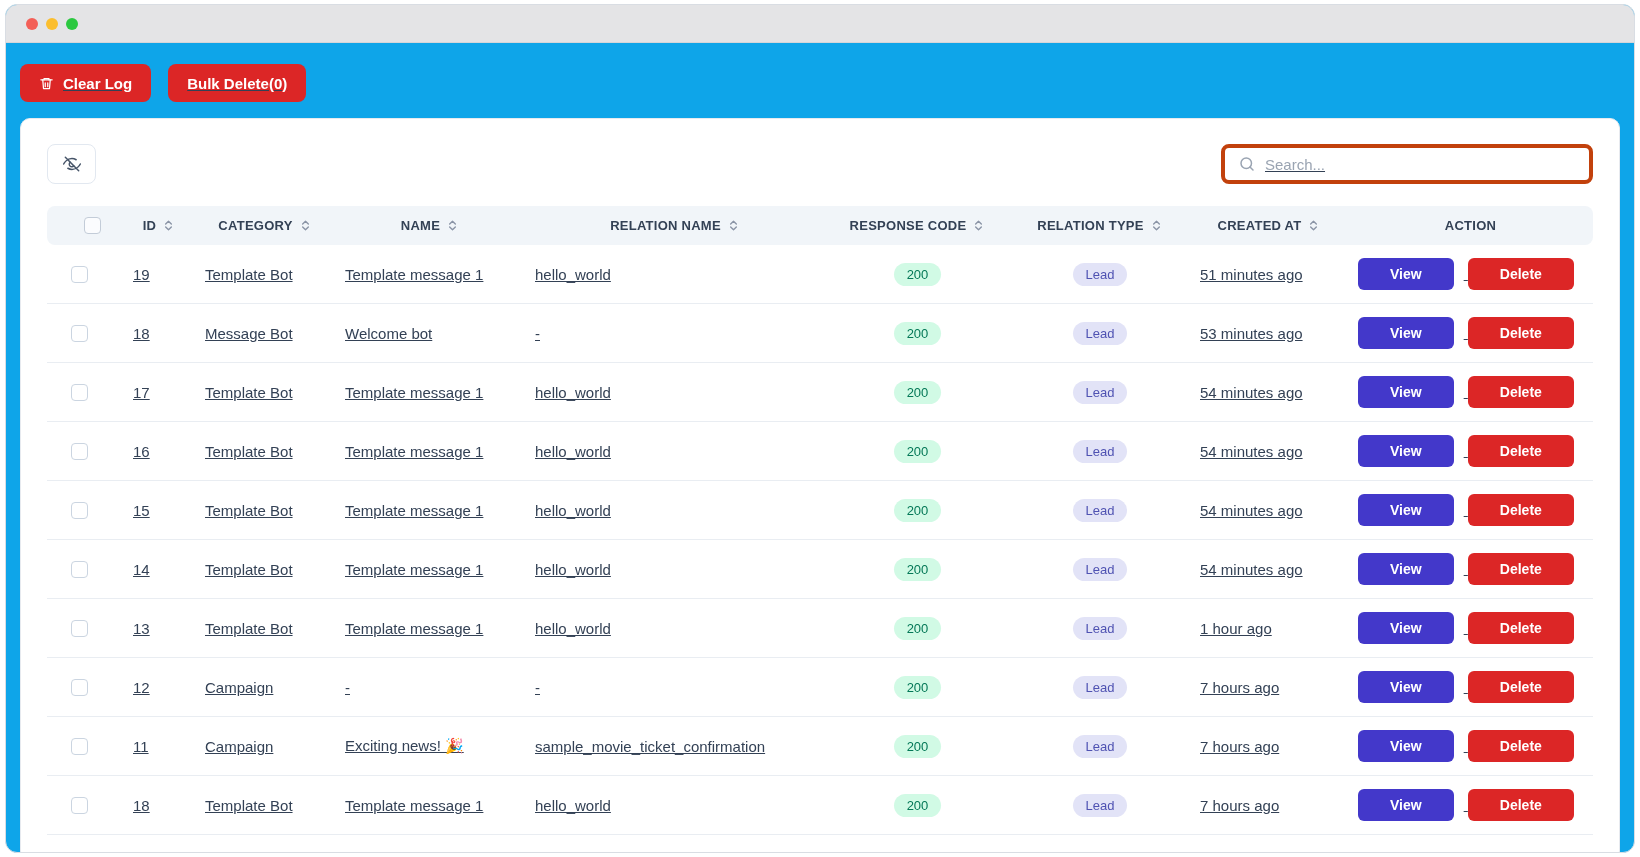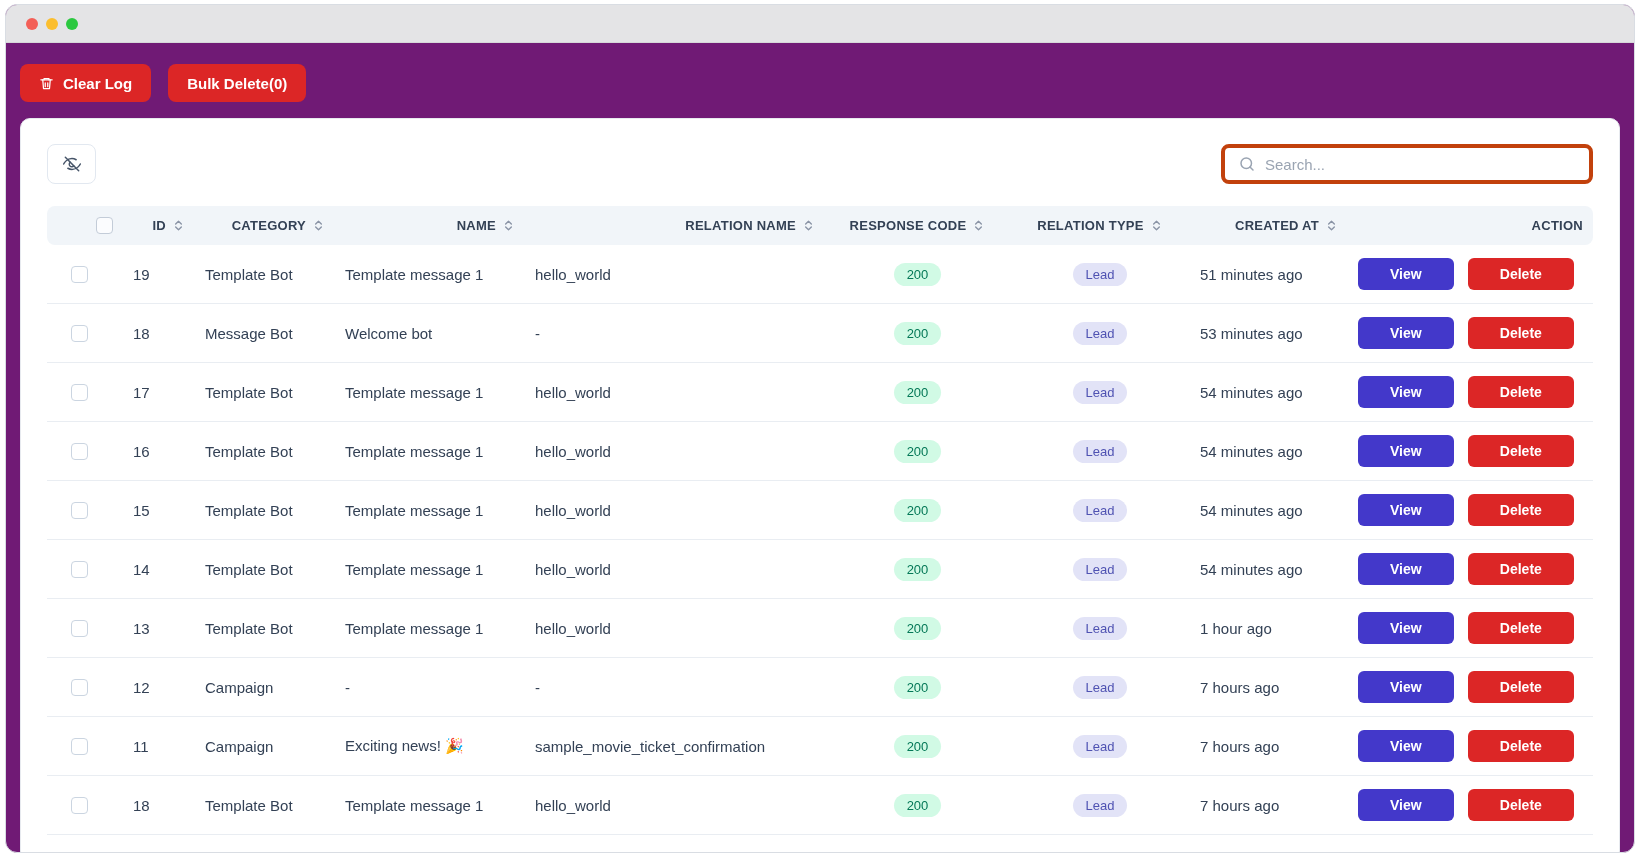--- a/index.html
+++ b/index.html
@@ -10,21 +10,21 @@
     --badge-lead-bg:#e2e3f7;
     --badge-lead-text:#4f52b2;
     --border:#e2e8f0;
     --text:#334155;
     --text-dark:#0f172a;
   }
   *{box-sizing:border-box;margin:0;padding:0;}
   html,body{width:1640px;height:857px;background:#fff;overflow:hidden;
     font-family:"Liberation Sans", sans-serif;color:var(--text);}
   .window{position:absolute;left:5px;top:4px;right:5px;bottom:4px;
-    border:1px solid #d9dde3;border-radius:12px;background:#701a75;overflow:hidden;}
+    border:1px solid #d9dde3;border-radius:12px;background:#0ea5e9;overflow:hidden;text-decoration:underline;}
   .titlebar{height:38px;background:#e4e4e6;border-bottom:1px solid #d6d6d9;
     display:flex;align-items:center;gap:8px;padding-left:20px;}
   .light{width:12px;height:12px;border-radius:50%;display:inline-block;cursor:pointer;}
   .light.red{background:#f35f57;}
   .light.yellow{background:#fbbe2e;}
   .light.green{background:#2bc840;}
 
   .toolbar{display:flex;gap:17px;padding:21px 14px 16px;}
   .btn-danger{display:flex;align-items:center;gap:9px;height:38px;padding:0 19px;
     background:var(--danger);color:#fff;border:none;border-radius:8px;
@@ -35,21 +35,21 @@
   .card-top{display:flex;justify-content:space-between;align-items:center;margin-bottom:22px;}
   .icon-btn{width:49px;height:40px;border:1px solid var(--border);border-radius:8px;
     background:#fff;display:flex;align-items:center;justify-content:center;cursor:pointer;}
   .search-box{width:372px;height:40px;border:4px solid #c2410c;border-radius:8px;
     background:#fff;display:flex;align-items:center;gap:9px;padding:0 13px;}
   .search-box input{border:none;outline:none;flex:1;font-family:inherit;font-size:15px;color:var(--text);background:transparent;}
   .search-box input::placeholder{color:#9aa4b2;}
 
   table{width:100%;border-collapse:collapse;}
   thead th{background:#f1f5f9;font-size:13px;font-weight:700;color:#334155;
-    text-align:right;padding:11px 10px;white-space:nowrap;letter-spacing:.02em;}
+    text-align:center;padding:11px 10px;white-space:nowrap;letter-spacing:.02em;}
   thead th:first-child{border-radius:8px 0 0 8px;}
   thead th:last-child{border-radius:0 8px 8px 0;}
   thead th .th-inner{display:inline-flex;align-items:center;gap:6px;cursor:pointer;}
   tbody td{padding:13px 10px;font-size:15px;color:var(--text);
     border-bottom:1px solid #e9edf2;white-space:nowrap;}
   th.center,td.center{text-align:center;}
   .cb-cell{padding-left:24px !important;width:76px;}
   .checkbox{display:inline-block;width:17px;height:17px;border:1.5px solid #cbd5e1;
     border-radius:4px;background:#fff;vertical-align:middle;cursor:pointer;}
   thead .checkbox{border-color:#c3ccd8;background:#fbfcfe;}

